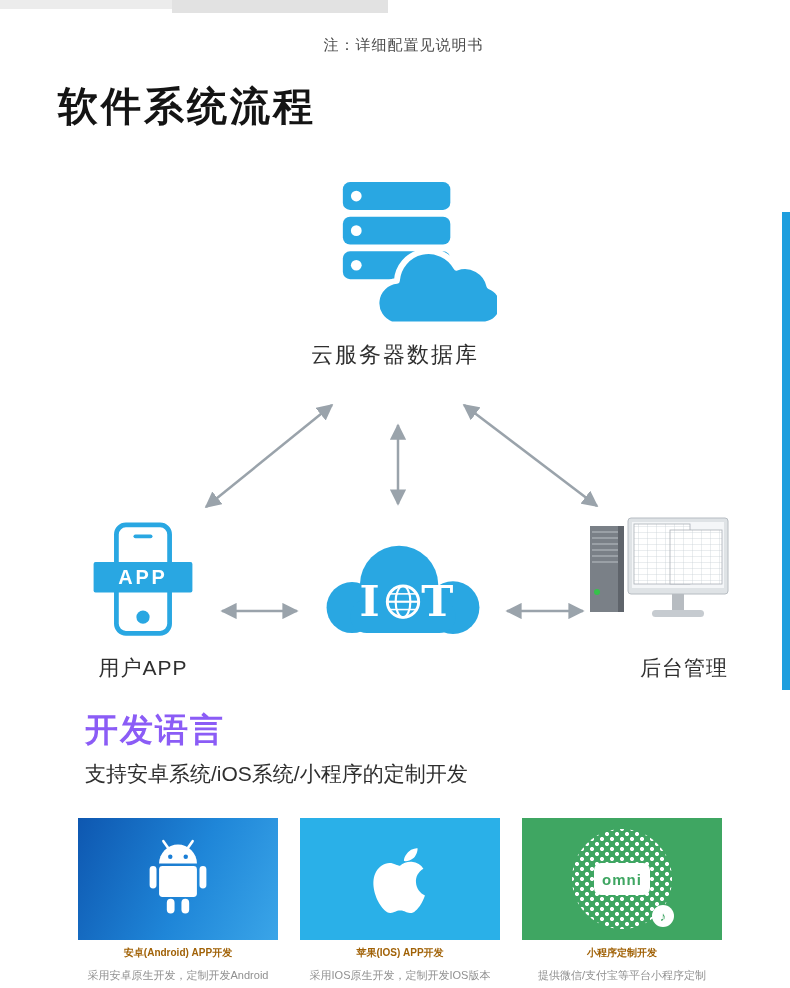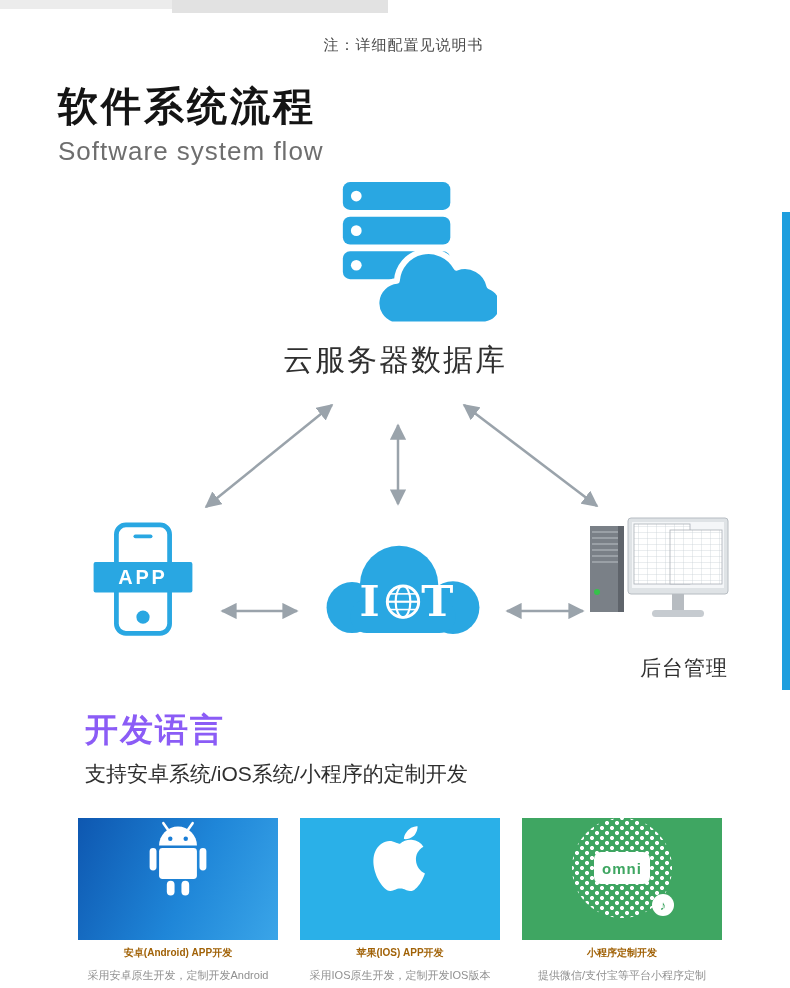--- a/index.html
+++ b/index.html
@@ -13,40 +13,40 @@
 
   .note{position:absolute;top:36px;left:0;right:0;text-align:center;
         font-size:15px;color:#4a4a4a;letter-spacing:1px;margin-left:17px;}
 
   .flow-head{position:absolute;left:58px;top:84px;}
   .flow-title{font-size:40px;font-weight:bold;color:#141414;letter-spacing:3px;line-height:1.1;}
   .flow-sub{font-size:26px;color:#6e6e6e;letter-spacing:1px;margin-top:8px;}
 
   .server-icon{position:absolute;left:322px;top:180px;width:175px;height:155px;}
   .server-label{position:absolute;top:340px;left:0;right:0;text-align:center;
-                font-size:30px;color:#2f2f2f;letter-spacing:2px;}
+                font-size:22px;color:#2f2f2f;letter-spacing:2px;}
 
   .arrows{position:absolute;left:0;top:392px;width:790px;height:240px;}
 
   .app-icon{position:absolute;left:86px;top:518px;width:114px;height:126px;}
   .node-label{position:absolute;font-size:21px;color:#2f2f2f;text-align:center;letter-spacing:1px;}
   .app-label{left:83px;width:120px;top:654px;}
   .iot-icon{position:absolute;left:305px;top:528px;width:196px;height:120px;}
   .admin-icon{position:absolute;left:584px;top:514px;width:152px;height:124px;}
   .admin-label{left:608px;width:120px;top:654px;text-align:right;}
 
   .right-accent{position:absolute;left:782px;top:212px;width:8px;height:478px;background:#1e9ede;}
 
   .dev-head{position:absolute;left:85px;top:708px;}
   .dev-title{font-size:33px;font-weight:bold;color:#8b5cf6;letter-spacing:2px;}
   .dev-sub{position:absolute;left:85px;top:760px;font-size:21px;color:#2f2f2f;}
 
   .cards{position:absolute;left:78px;top:818px;display:flex;gap:22px;}
   .card{width:200px;background:#fff;}
-  .card-visual{height:122px;display:flex;justify-content:center;position:relative;}
+  .card-visual{height:122px;display:flex;align-items:center;justify-content:center;position:relative;}
   .card.android .card-visual{background:linear-gradient(115deg,#0e57b0,#1f86d8 55%,#3aa5e8);}
   .card.ios .card-visual{background:#2ab0e8;}
   .card.mini .card-visual{background:#3fa662;}
   .card-title{margin-top:6px;text-align:center;font-size:10px;font-weight:bold;color:#a16207;}
   .card-desc{margin-top:8px;text-align:center;font-size:11px;color:#909090;line-height:1.4;padding:0 6px;}
 
   .qr-wrap{position:relative;width:100px;height:100px;}
   .qr-dots{position:absolute;inset:0;border-radius:50%;
      background-image:radial-gradient(#ffffff 1.8px,transparent 2.3px),
                       radial-gradient(#ffffff 1.8px,transparent 2.3px);
@@ -64,21 +64,20 @@
 
 <div class="page">
 
   <div class="remnant r1"></div>
   <div class="remnant r2"></div>
 
   <div class="note">注：详细配置见说明书</div>
 
   <div class="flow-head">
     <div class="flow-title">软件系统流程</div>
-    <div class="flow-sub">Software system flow</div>
   </div>
 
   <svg class="server-icon" viewBox="0 0 165 150">
     <g fill="#29a7e2">
       <rect x="18" y="2" width="104" height="27" rx="7"></rect>
       <rect x="18" y="35.5" width="104" height="27" rx="7"></rect>
       <rect x="18" y="69" width="104" height="27" rx="7"></rect>
     </g>
     <g fill="#ffffff">
       <circle cx="31" cy="15.5" r="5.2"></circle>
@@ -104,20 +103,21 @@
     </g>
   </svg>
 
   <svg class="app-icon" viewBox="0 0 120 130">
     <rect x="32" y="6" width="56" height="114" rx="10" fill="#ffffff" stroke="#29a7e2" stroke-width="5"></rect>
     <rect x="50" y="16" width="20" height="4" rx="2" fill="#29a7e2"></rect>
     <rect x="8" y="45" width="104" height="32" rx="2" fill="#29a7e2"></rect>
     <text x="60" y="68" text-anchor="middle" font-family="Liberation Sans, sans-serif" font-size="21" font-weight="bold" fill="#ffffff" letter-spacing="3">APP</text>
     <circle cx="60" cy="103" r="7" fill="#29a7e2"></circle>
   </svg>
+  <div class="node-label app-label">用户APP</div>
 
   <svg class="iot-icon" viewBox="0 0 200 120">
     <g fill="#29a7e2">
       <circle cx="48" cy="80" r="26"></circle>
       <circle cx="96" cy="57" r="40"></circle>
       <circle cx="151" cy="80" r="27"></circle>
       <rect x="46" y="72" width="108" height="34" rx="17"></rect>
     </g>
     <text x="66" y="89" text-anchor="middle" font-family="DejaVu Serif, serif" font-size="44" font-weight="bold" fill="#ffffff">I</text>
     <g stroke="#ffffff" fill="none">

